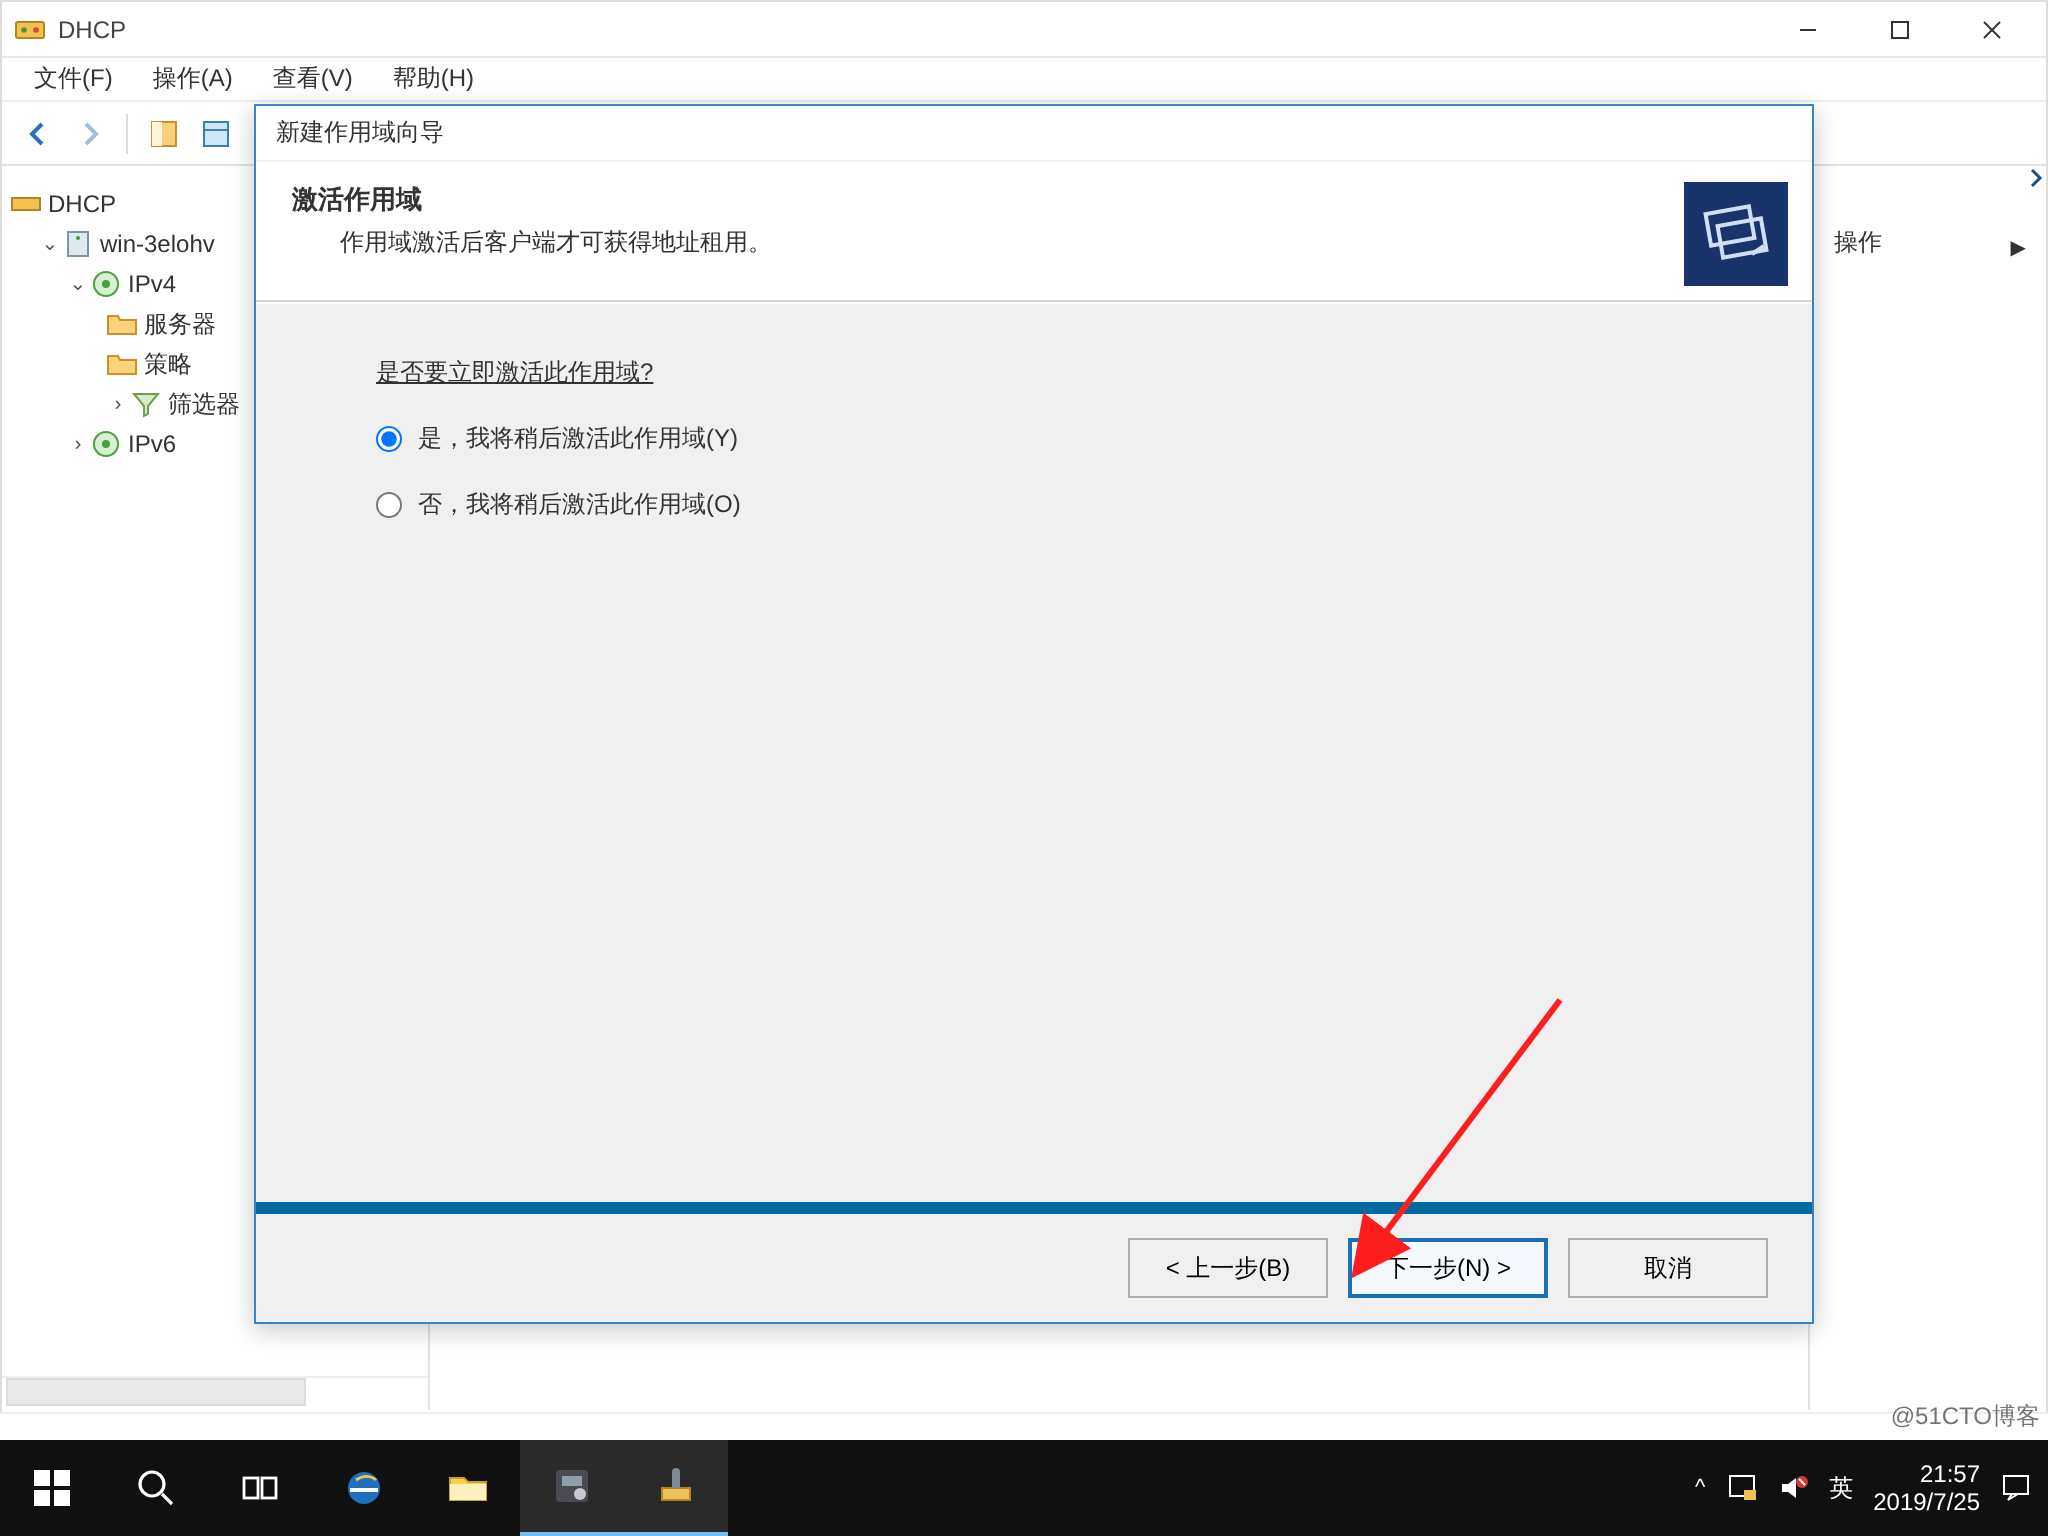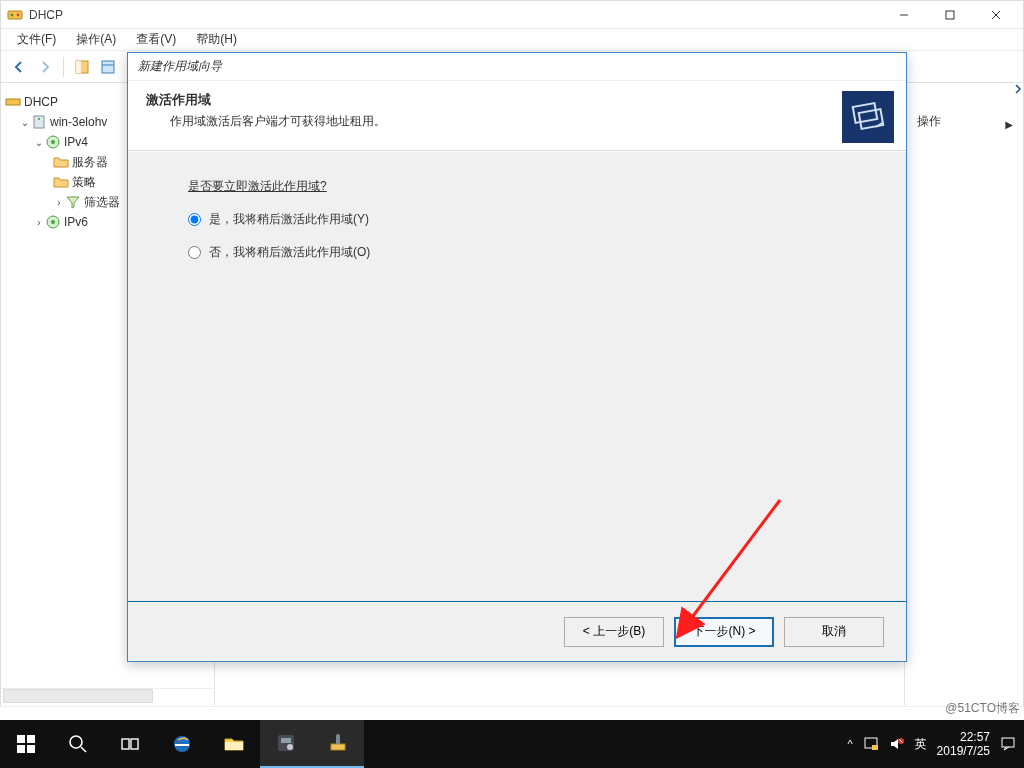--- a/index.html
+++ b/index.html
@@ -32,31 +32,31 @@
 .tree-pane .tn.d3 { padding-left: 48px; }
 
 .center-pane { flex: 1; background: #fff; border-right: 1px solid #e1e1e1; }
 .actions-pane { width: 108px; background: #fff; }
 .actions-pane .ap-hdr { height: 26px; display: flex; align-items: center; gap: 6px; padding-right: 6px; }
 .actions-pane .ap-item { font-size: 12px; color: #333; padding-left: 12px; height: 20px; display: flex; align-items: flex-end; }
 .actions-pane .ap-chev { margin-left: auto; color: #333; font-size: 10px; }
 
 
 .wizard { position: absolute; left: 127px; top: 52px; width: 780px; height: 610px; background: #fff; border: 1px solid #3e84c4; box-shadow: 0 3px 12px rgba(0,0,0,.22); display: flex; flex-direction: column; }
-.wizard-title { height: 28px; display: flex; align-items: center; padding: 0 10px; font-size: 12px; color: #333; background: #fff; border-bottom: 1px solid #f0f0f0; font-style: italic; }
+.wizard-title { height: 28px; display: flex; align-items: center; padding: 0 10px; font-size: 12px; color: #333; background: #fff; border-bottom: 1px solid #f0f0f0; }
 .wizard-hdr { height: 70px; background: #fff; border-bottom: 1px solid #d6d6d6; display: flex; align-items: flex-start; padding: 10px 12px 0 18px; }
 .wizard-hdr .txt { flex: 1; font-size: 12px; color: #333; }
 .wizard-hdr .txt .h1 { font-weight: 700; font-size: 13px; }
 .wizard-hdr .txt .h2 { padding: 4px 0 0 24px; }
 .wizard-hdr .hicon { width: 52px; height: 52px; background: #17356a; display: flex; align-items: center; justify-content: center; }
 .wizard-body { flex: 1; background: #f0f0f0; border-top: 1px solid #fff; padding: 26px 36px 0 60px; font-size: 12px; color: #333; }
 .wizard-body .prompt { margin-bottom: 16px; text-decoration: underline; }
 .wizard-body label { display: flex; align-items: center; gap: 8px; margin-bottom: 16px; }
 .wizard-body input[type=radio] { margin: 0; }
-.wizard-footer { height: 60px; background: #f0f0f0; display: flex; align-items: center; justify-content: flex-end; padding-right: 22px; gap: 10px; border-top: 1px solid #0369a1; }
+.wizard-footer { height: 60px; background: #f0f0f0; display: flex; align-items: center; justify-content: flex-end; padding-right: 22px; gap: 10px; border-top: 6px solid #0369a1; }
 .wizard-footer button { height: 30px; min-width: 100px; font-size: 12px; background: #f0f0f0; border: 1px solid #adadad; padding: 0 14px; }
 .wizard-footer button.primary { border: 2px solid #1a6fb5; background: #f5f9fd; }
 
 
 .arrow { position: absolute; left: 650px; top: 490px; pointer-events: none; }
 
 
 .taskbar { position: absolute; left: 0; right: 0; bottom: 0; height: 48px; background: #101010; display: flex; align-items: center; }
 .taskbar .tbtn { width: 52px; height: 48px; display: flex; align-items: center; justify-content: center; }
 .taskbar .tbtn.active { background: #2a2a2a; border-bottom: 2px solid #76b9ed; }
@@ -354,21 +354,21 @@
     </span>
     <span>
       <svg width="16" height="16" viewBox="0 0 16 16">
           <path d="M2 6h3l4-3v10l-4-3H2z" fill="#fff"></path>
           <circle cx="12" cy="5" r="3" fill="#d03a3a"></circle>
           <line x1="10.5" y1="3.5" x2="13.5" y2="6.5" stroke="#fff"></line>
         </svg>
     </span>
     <span class="ime">英</span>
     <div class="clock">
-      <div>22:57</div>
+      <div>21:57</div>
       <div>2019/7/25</div>
     </div>
     <span>
       <svg width="16" height="16" viewBox="0 0 16 16">
           <rect x="2" y="2" width="12" height="9" fill="none" stroke="#fff"></rect>
           <path d="M6 11l-2 3 5-3" fill="none" stroke="#fff"></path>
         </svg>
     </span>
   </div>
 </div>

